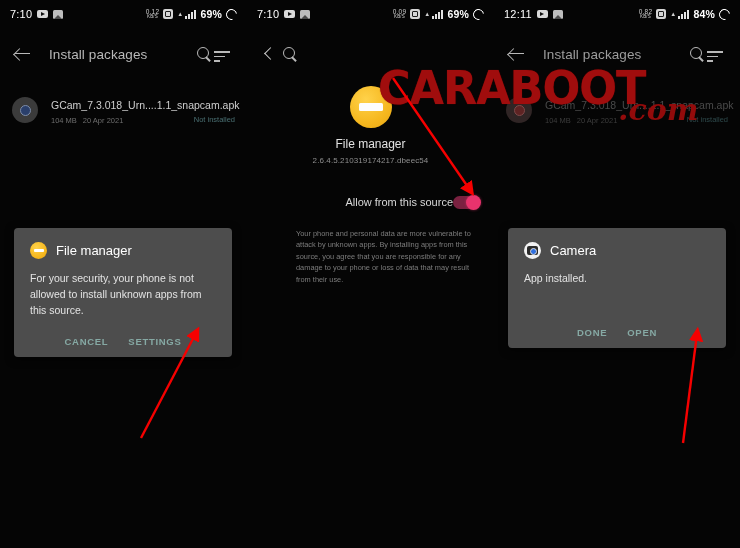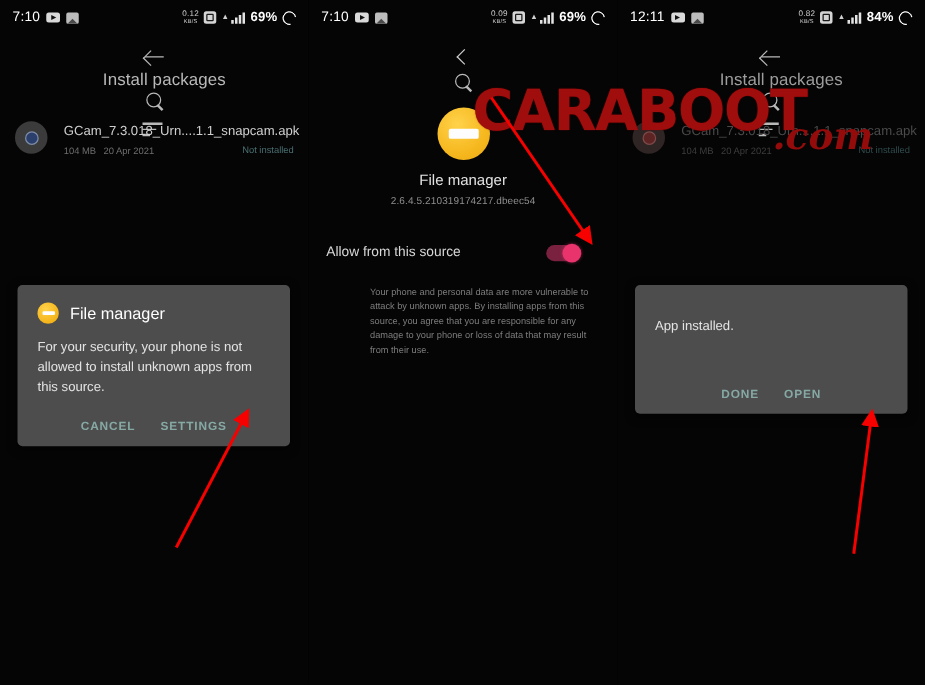--- a/index.html
+++ b/index.html
@@ -59,21 +59,21 @@
   .ico-sig i:nth-child(3){height:7px;}
   .ico-sig i:nth-child(4){height:9px;}
   .sb-up { font-size:6px; color:#d0d0d0; margin-right:-2px; }
   .sb-batt-text { font-size:10.5px; font-weight:600; color:#fff; }
   .ico-batt-circle {
     width:11px; height:11px; border-radius:50%;
     border:1.6px solid #fff; border-right-color:transparent; transform:rotate(35deg);
   }
 
   
-  .appbar { position:absolute; left:0; right:0; top:36px; height:36px; display:flex; align-items:center; padding:0 13px;flex-direction:column; }
+  .appbar { position:absolute; left:0; right:0; top:36px; height:36px; display:flex; align-items:center; padding:0 13px; }
   .appbar .title { flex:1; font-size:13.5px; color:#b9b9b9; margin-left:16px; letter-spacing:.1px; font-weight:400; }
   .appbar .title.dim { color:#9d9d9d; }
   .bar-icon { width:20px; height:20px; position:relative; flex:0 0 auto; }
 
   .ic-back-arrow::before{
     content:""; position:absolute; left:2px; top:9px; width:15px; height:1.4px; background:#b9b9b9;
   }
   .ic-back-arrow::after{
     content:""; position:absolute; left:2px; top:5.5px; width:8px; height:8px;
     border-left:1.4px solid #b9b9b9; border-bottom:1.4px solid #b9b9b9; transform:rotate(45deg);
@@ -118,22 +118,22 @@
   .app-hero .app-ic {
     width:42px; height:42px; border-radius:50%;
     background:radial-gradient(circle at 38% 32%, #ffd24a 0%, #f6b81f 60%, #e9a712 100%);
     margin:0 auto; display:flex; align-items:center; justify-content:center;
   }
   .app-hero .app-ic i { display:block; width:24px; height:8px; background:#fdfdfd; border-radius:1.5px; }
   .app-hero .app-name { margin-top:9px; font-size:12px; color:#e2e2e2; }
   .app-hero .app-ver { margin-top:5px; font-size:8px; color:#8f8f8f; letter-spacing:.1px; }
 
   .allow-row {
-    position:absolute; left:0; right:16px; top:190px; height:24px;
-    display:flex; align-items:center; padding:0 14px;
+    position:absolute; left:0; right:0; top:190px; height:24px;
+    display:flex; align-items:center; padding:0 14px;text-align:right;
   }
   .allow-row .label { flex:1; font-size:11px; color:#d8d8d8; }
   .switch { width:27px; height:13px; border-radius:7px; background:#7a2140; position:relative; }
   .switch .knob {
     position:absolute; right:-1px; top:-1px; width:15px; height:15px; border-radius:50%;
     background:#e8336d; box-shadow:0 0 3px rgba(232,51,109,.55);
   }
   .warn-text {
     position:absolute; left:14px; right:14px; top:228px;
     font-size:7.4px; line-height:1.55; color:#7d7d7d;margin-left:35px;
@@ -369,20 +369,26 @@
       <span class="dlg-title">File manager</span>
     </div>
     <div class="dlg-body">For your security, your phone is not allowed to install unknown apps from this source.</div>
     <div class="dlg-actions">
       <span class="dlg-btn">CANCEL</span>
       <span class="dlg-btn">SETTINGS</span>
     </div>
   </div>
 
   <div class="dialog right">
+    <div class="dlg-head">
+      <span class="dlg-icon-camera">
+          <i></i>
+        </span>
+      <span class="dlg-title">Camera</span>
+    </div>
     <div class="dlg-body">App installed.</div>
     <div class="dlg-actions">
       <span class="dlg-btn">DONE</span>
       <span class="dlg-btn">OPEN</span>
     </div>
   </div>
 
   <svg class="arrow-svg" viewBox="0 0 740 548">
     <defs>
       <marker id="ah" markerWidth="6" markerHeight="6" refX="3" refY="3" orient="auto">

